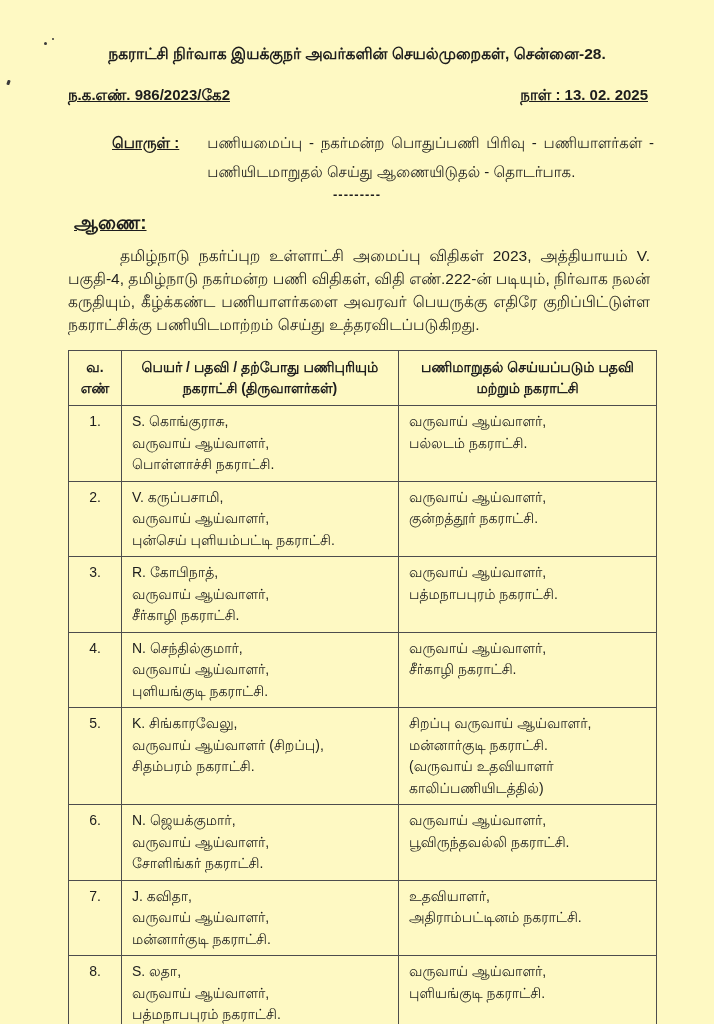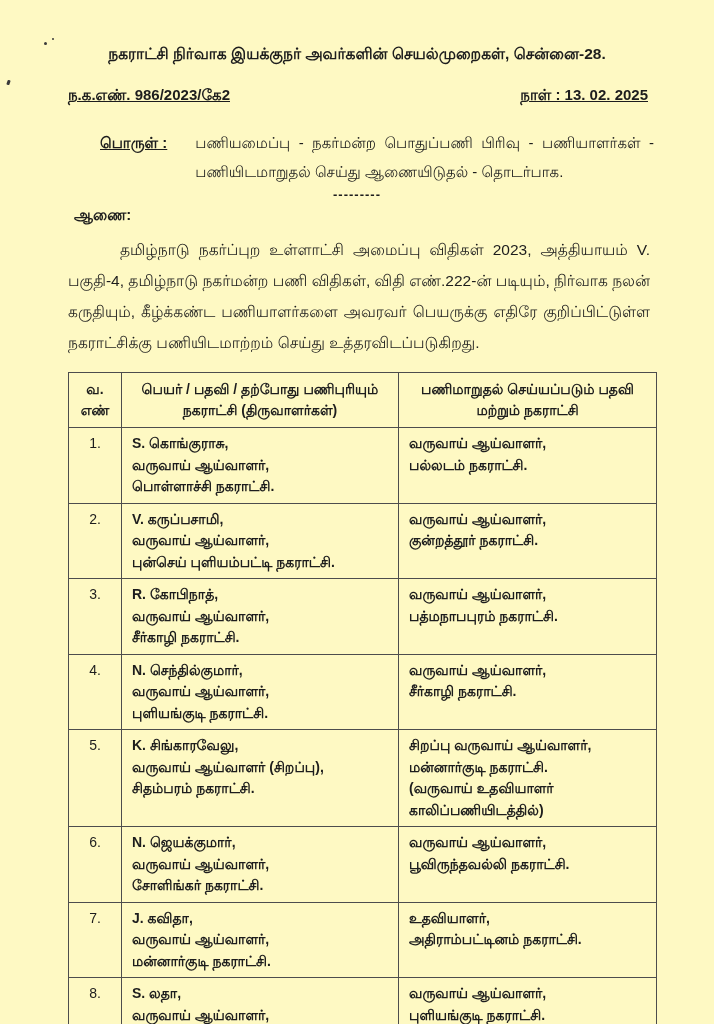--- a/index.html
+++ b/index.html
@@ -19,50 +19,50 @@
   .title-wrap{padding-top:40px;}
   .refrow{
     display:flex;justify-content:space-between;align-items:flex-start;
     margin:18px 66px 0 68px;font-weight:bold;font-size:15px;
   }
   .u{text-decoration:underline;}
   .bold{font-weight:bold;}
   .subject{
     display:flex;margin:22px 60px 0 100px;font-size:15px;
   }
-  .subject-label{font-weight:bold;text-decoration:underline;flex:0 0 auto;line-height:29px;}
+  .subject-label{font-weight:bold;text-decoration:underline;flex:0 0 auto;line-height:29px;margin-left:12px;}
   .subject-text{margin-left:28px;line-height:29px;text-align:justify;}
   .divider{
     text-align:center;font-weight:bold;font-size:13px;letter-spacing:1px;
     margin-top:2px;line-height:14px;
   }
   .order-label{
-    margin:4px 0 0 74px;font-weight:bold;font-size:15px;
+    margin:10px 0 0 74px;font-weight:bold;font-size:19px;text-decoration:underline;
   }
   .order-para{
-    margin:8px 64px 9px 68px;font-size:15.5px;line-height:31px;
+    margin:8px 64px 9px 68px;font-size:15.5px;line-height:23px;
     text-align:justify;text-indent:52px;
   }
   table.transfer{
     border-collapse:collapse;margin:14px 0 0 68px;width:588px;
     font-size:14px;table-layout:fixed;
   }
   table.transfer th,table.transfer td{
     border:1.2px solid #4d4d4d;vertical-align:top;box-sizing:border-box;
   }
   table.transfer th{
     font-weight:bold;text-align:center;padding:6px 6px;line-height:21px;
     vertical-align:middle;
   }
   table.transfer td{padding:5px 10px;line-height:21.5px;}
   .c1{width:53px;}
   .c2{width:277px;}
   .c3{width:258px;}
   td.c1{text-align:center;padding-top:7px;}
-  .pre{white-space:pre-line;font-weight:bold;}
+  .pre{white-space:pre-line;}
 </style>
 </head>
 <body>
 
 <div class="page">
   <div class="speck s1"></div>
   <div class="speck s1b"></div>
   <div class="speck s2"></div>
 
   <div class="title-wrap">

